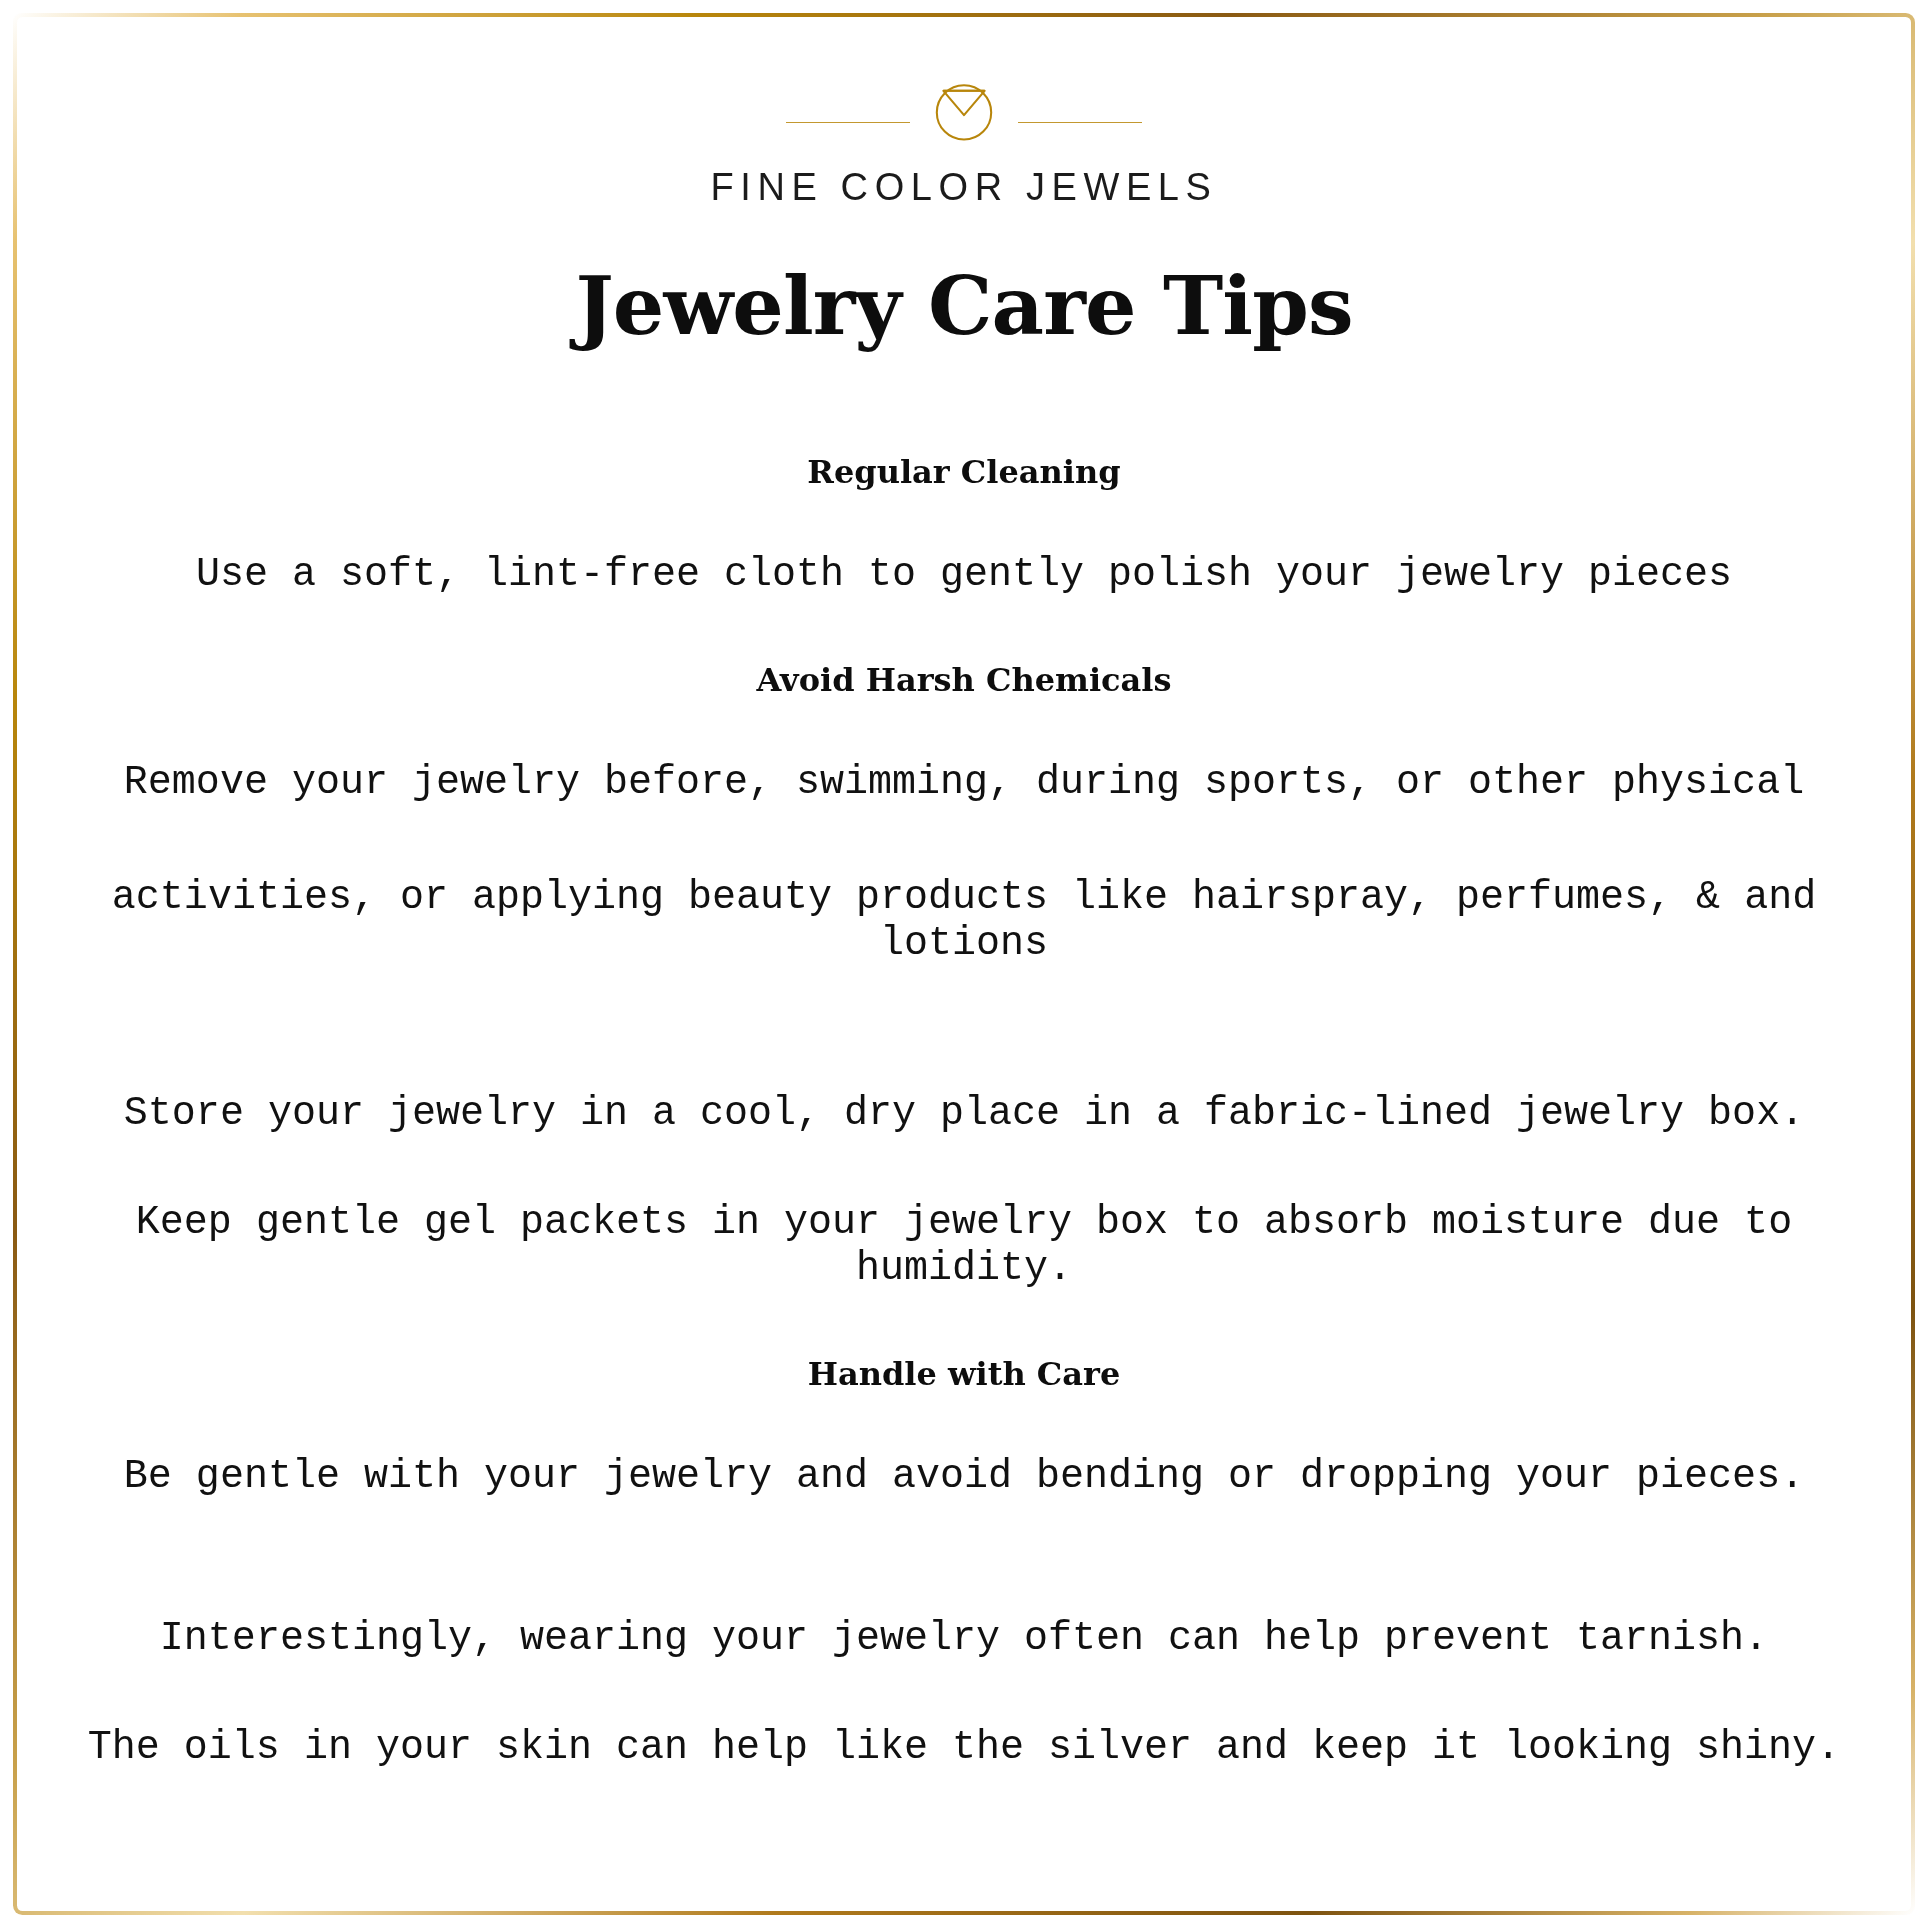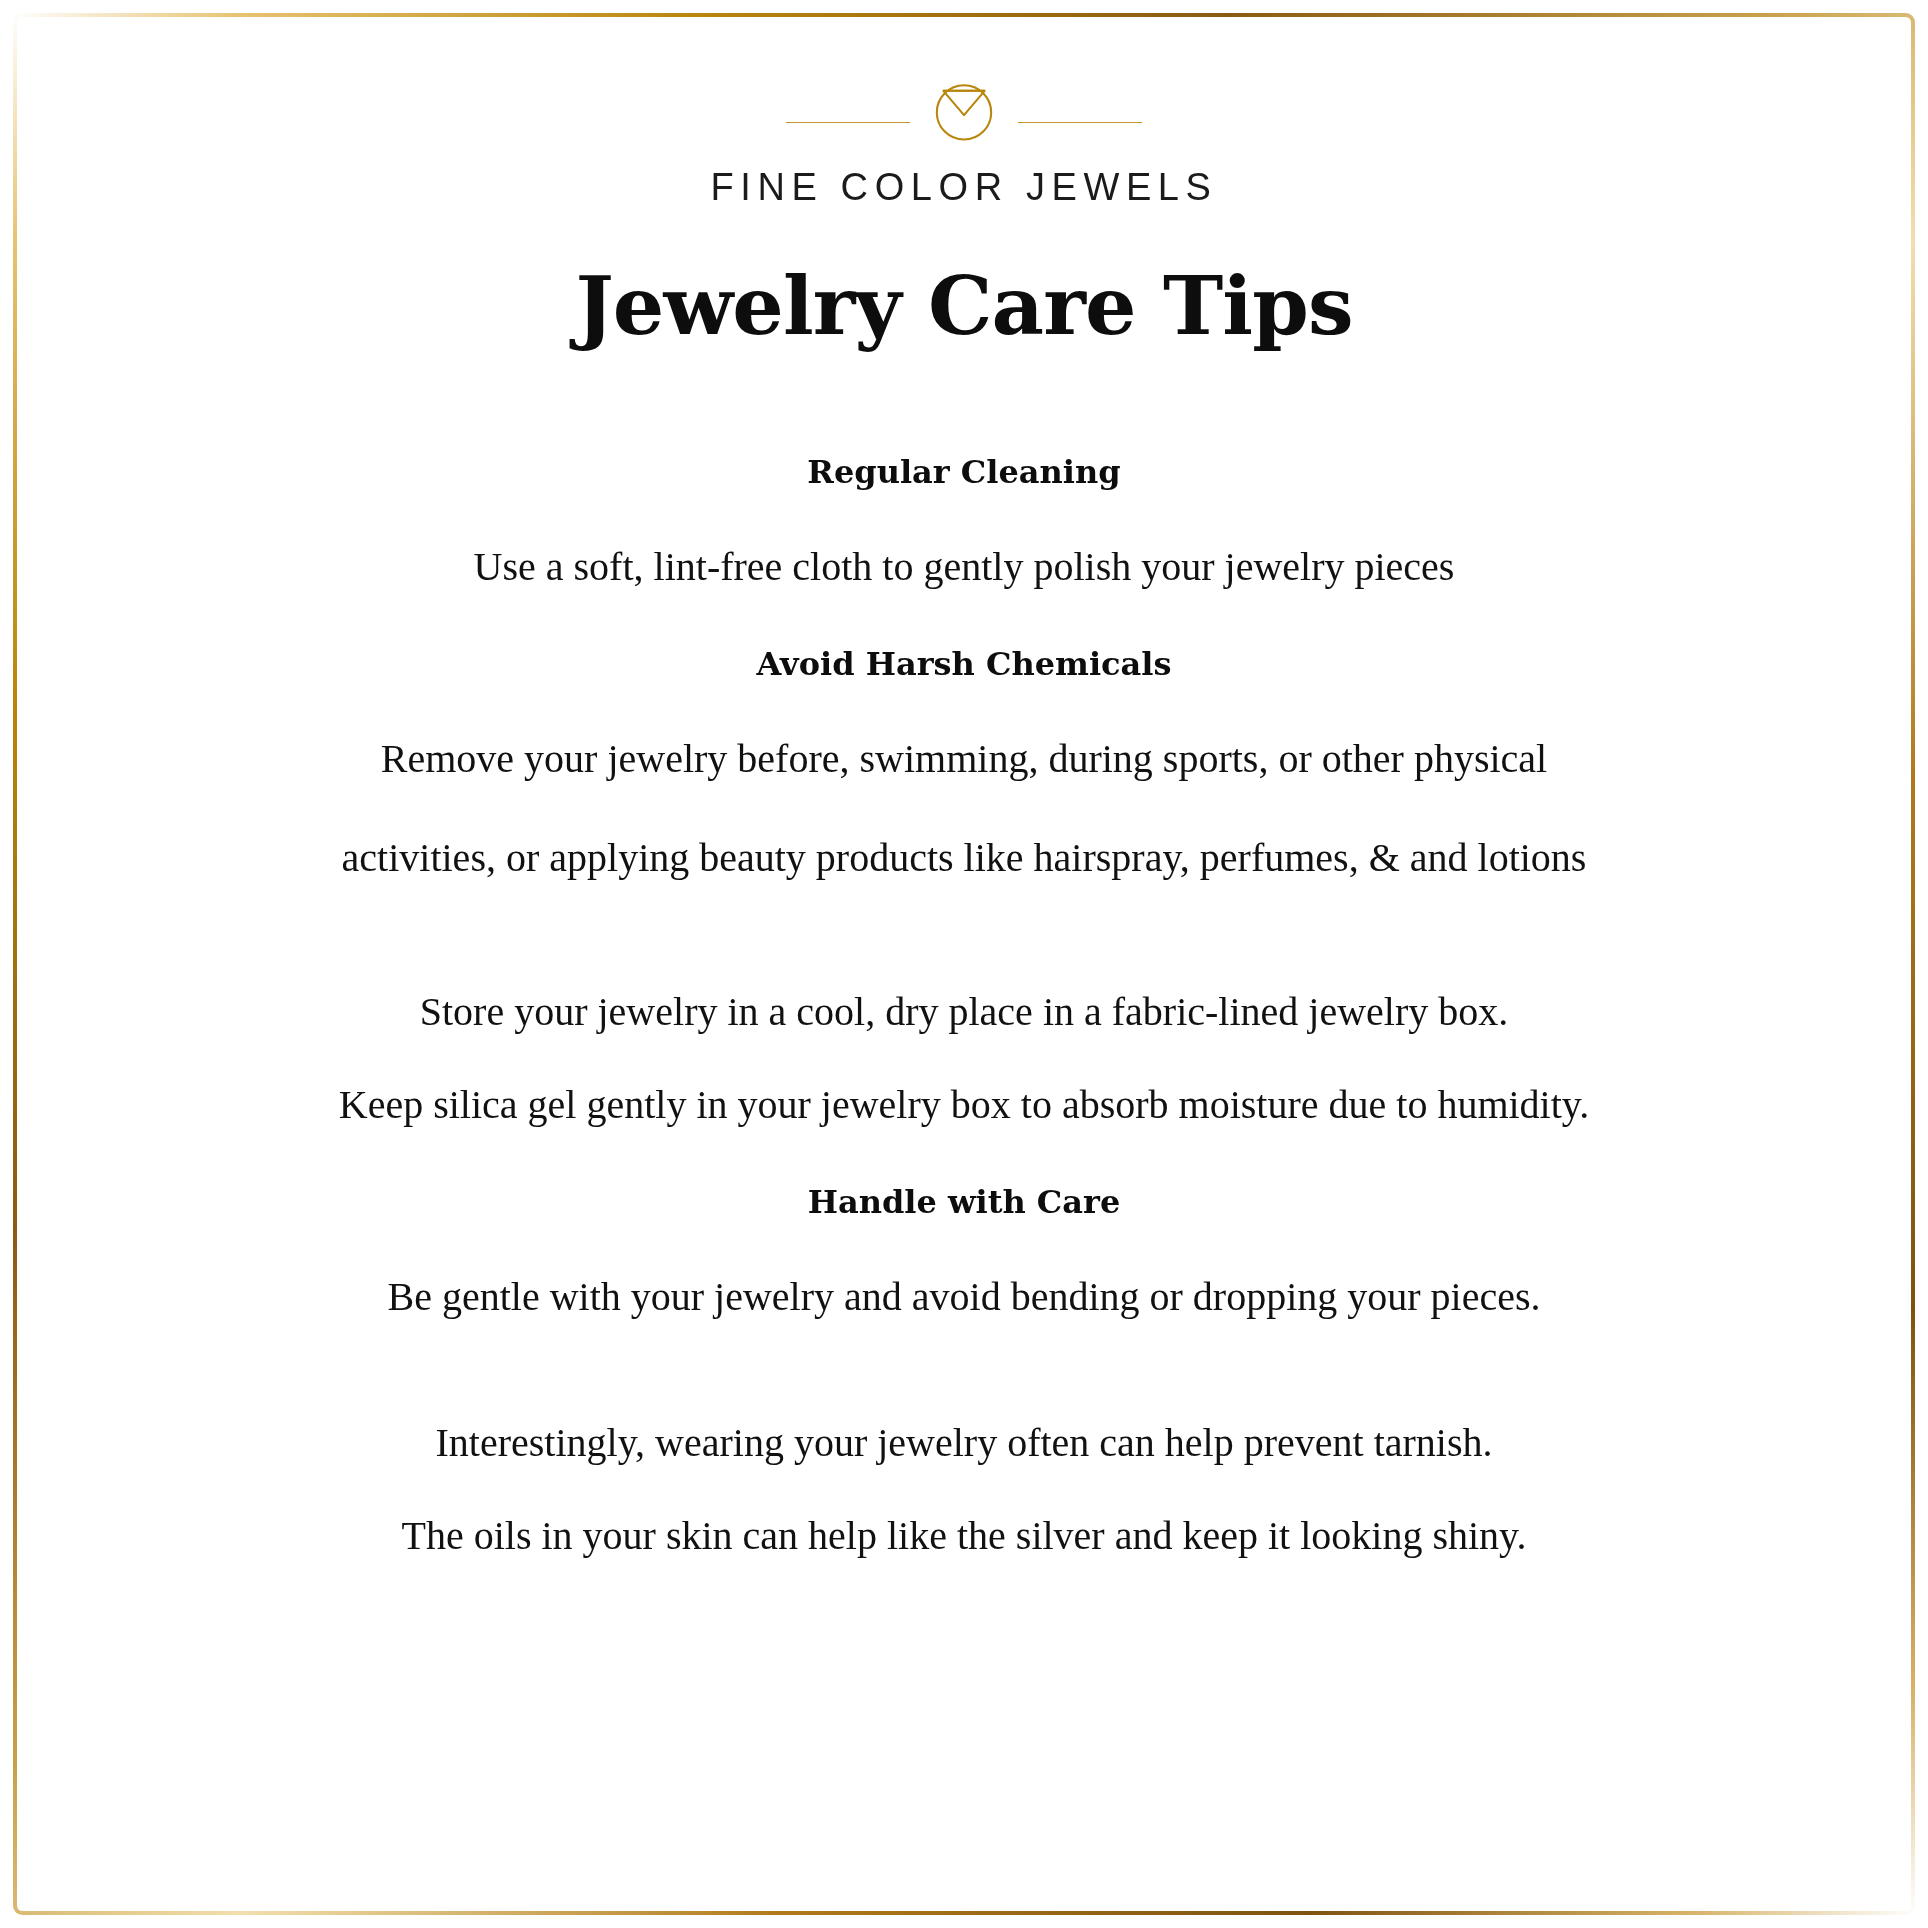--- a/index.html
+++ b/index.html
@@ -101,25 +101,25 @@
   }
   .section-heading {
     font-family: "DejaVu Serif", serif;
     font-weight: bold;
     font-size: 32px;
     color: #0d0d0d;
     margin: 0 0 0 0;
     padding: 0;
   }
   .section-line {
-    font-family: Liberation Serif, serif;
+    font-family: Liberation Mono, monospace;
     font-size: 40px;
     color: #111111;
     line-height: 1.15;
-    margin: 0;
+    margin: 8px;
     padding: 0;
   }
   .sp-a { height: 53px; }
   .sp-b { height: 55px; }
   .sp-c { height: 47px; }
 </style>
 </head>
 <body>
 
 <div class="page">
@@ -159,21 +159,21 @@
           <p class="section-line">Remove your jewelry before, swimming, during sports, or other physical</p>
           <div class="sp-a"></div>
           <p class="section-line">activities,  or applying beauty products like hairspray, perfumes, &amp; and lotions</p>
         </div>
 
         <div class="sp-b"></div>
         <div class="section">
           <div class="sp-a"></div>
           <p class="section-line">Store your jewelry in a cool, dry place in a fabric-lined jewelry box.</p>
           <div class="sp-c"></div>
-          <p class="section-line">Keep silica gel gently in your jewelry box to absorb moisture due to humidity.</p>
+          <p class="section-line">Keep gentle gel packets in your jewelry box to absorb moisture due to humidity.</p>
         </div>
 
         <div class="sp-b"></div>
         <div class="section">
           <div class="section-heading">Handle with Care</div>
           <div class="sp-a"></div>
           <p class="section-line">Be gentle with your jewelry and avoid bending or dropping your pieces.</p>
         </div>
 
         <div class="sp-c"></div>

